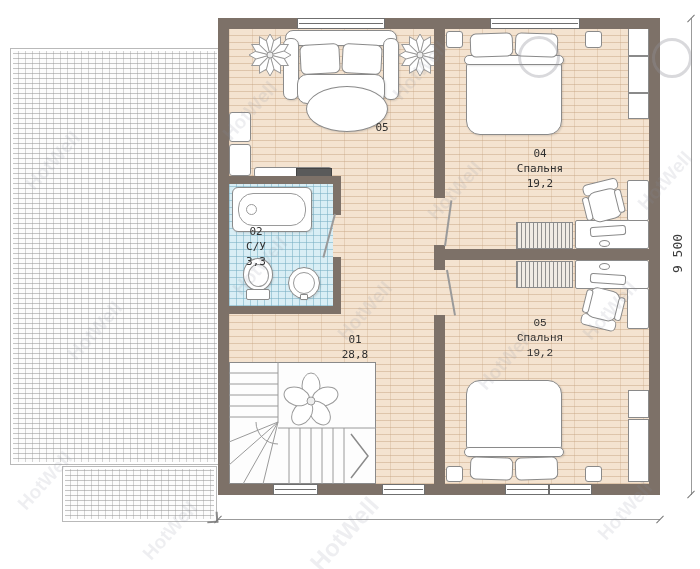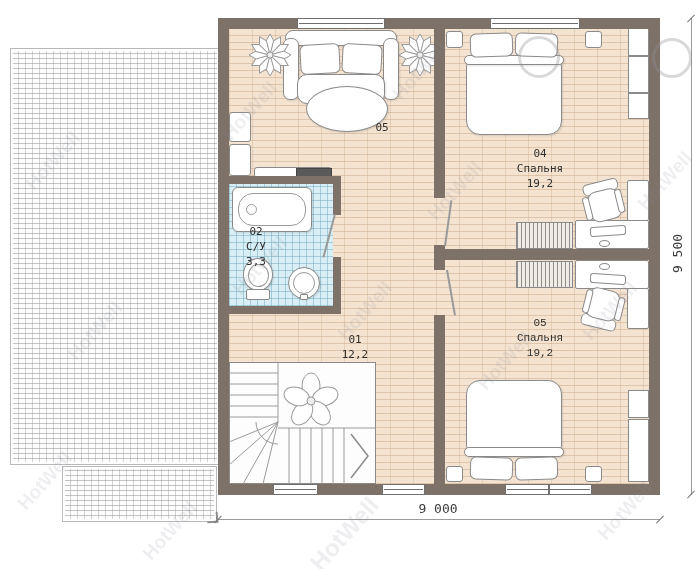--- a/index.html
+++ b/index.html
@@ -246,32 +246,31 @@
     <div>Спальня</div>
     <div>19,2</div>
   </div>
   <div class="room-label" style="left:206px;top:224px;width:100px;text-align:center;">
     <div>02</div>
     <div>С/У</div>
     <div>3,3</div>
   </div>
   <div class="room-label" style="left:295px;top:332px;width:120px;">
     <div>01</div>
-    <div>12,2</div>
+    <div>28,8</div>
   </div>
   <div class="room-label" style="left:480px;top:316px;width:120px;font-family:Liberation Mono, monospace;">
     <div>05</div>
     <div>Спальня</div>
     <div>19,2</div>
   </div>
 
   <div class="dim-line" style="left:218px;top:519px;width:442px;height:1px;"></div>
   <div class="tick" style="left:213px;top:519px;"></div>
   <div class="tick" style="left:655px;top:519px;"></div>
-  <div class="dim-text" style="left:358px;top:501px;width:160px;">9 000</div>
   <div class="dim-line" style="left:691px;top:18px;width:1px;height:477px;"></div>
   <div class="tick" style="left:686px;top:18px;"></div>
   <div class="tick" style="left:686px;top:494px;"></div>
   <div class="dim-text" style="left:647px;top:246px;width:60px;transform:rotate(-90deg);">9 500</div>
 
   <div class="wm-ring" style="left:518px;top:36px;width:36px;height:36px;"></div>
   <div class="wm-ring" style="left:652px;top:38px;width:34px;height:34px;"></div>
   <span class="wm" style="left:18px;top:150px;">HotWell</span>
   <span class="wm" style="left:60px;top:320px;">HotWell</span>
   <span class="wm" style="left:10px;top:470px;">HotWell</span>

